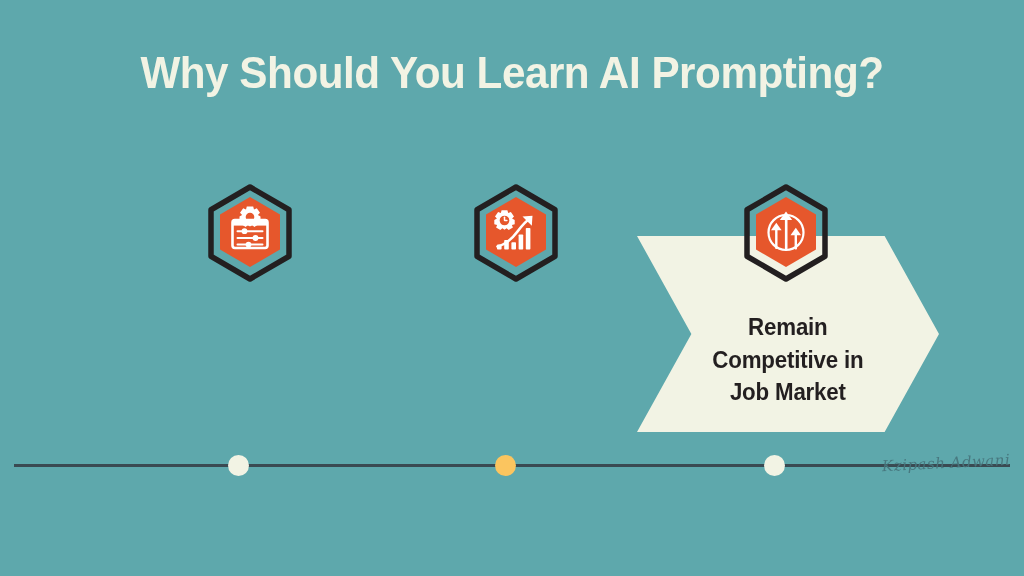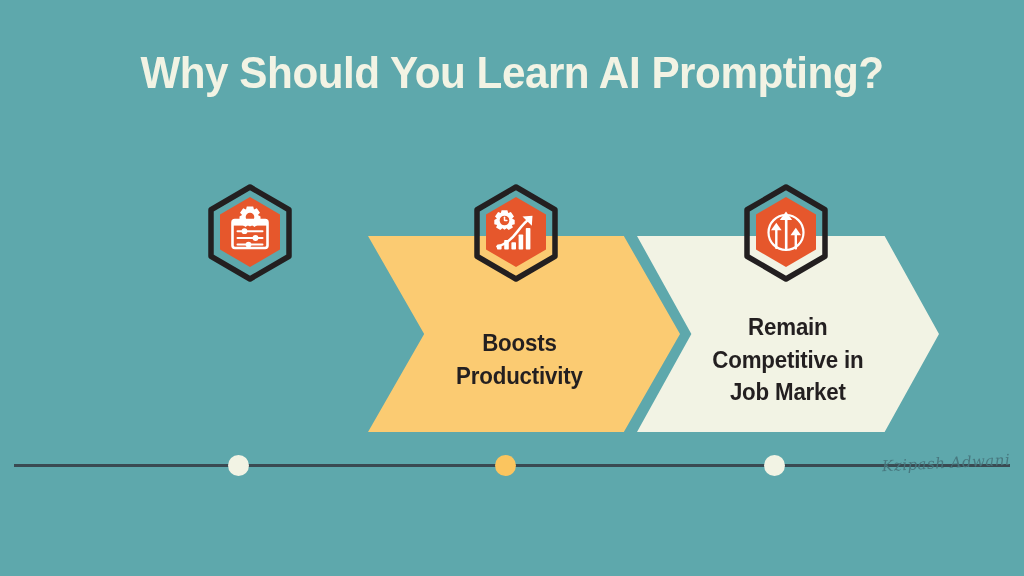--- a/index.html
+++ b/index.html
@@ -117,26 +117,20 @@
 </head>
 <body>
 
 <div id="stage">
 
   <div id="title">Why Should You Learn AI Prompting?</div>
 
   <div id="chevron-row">
 
 
-    <div class="chevron chev-2">
-      <div class="chev-label">
-        <span>Boosts</span><br>
-        <span>Productivity</span>
-      </div>
-    </div>
 
     <div class="chevron chev-3">
       <div class="chev-label">
         <span>Remain</span><br>
         <span>Competitive in</span><br>
         <span>Job Market</span>
       </div>
     </div>
   </div>
 

